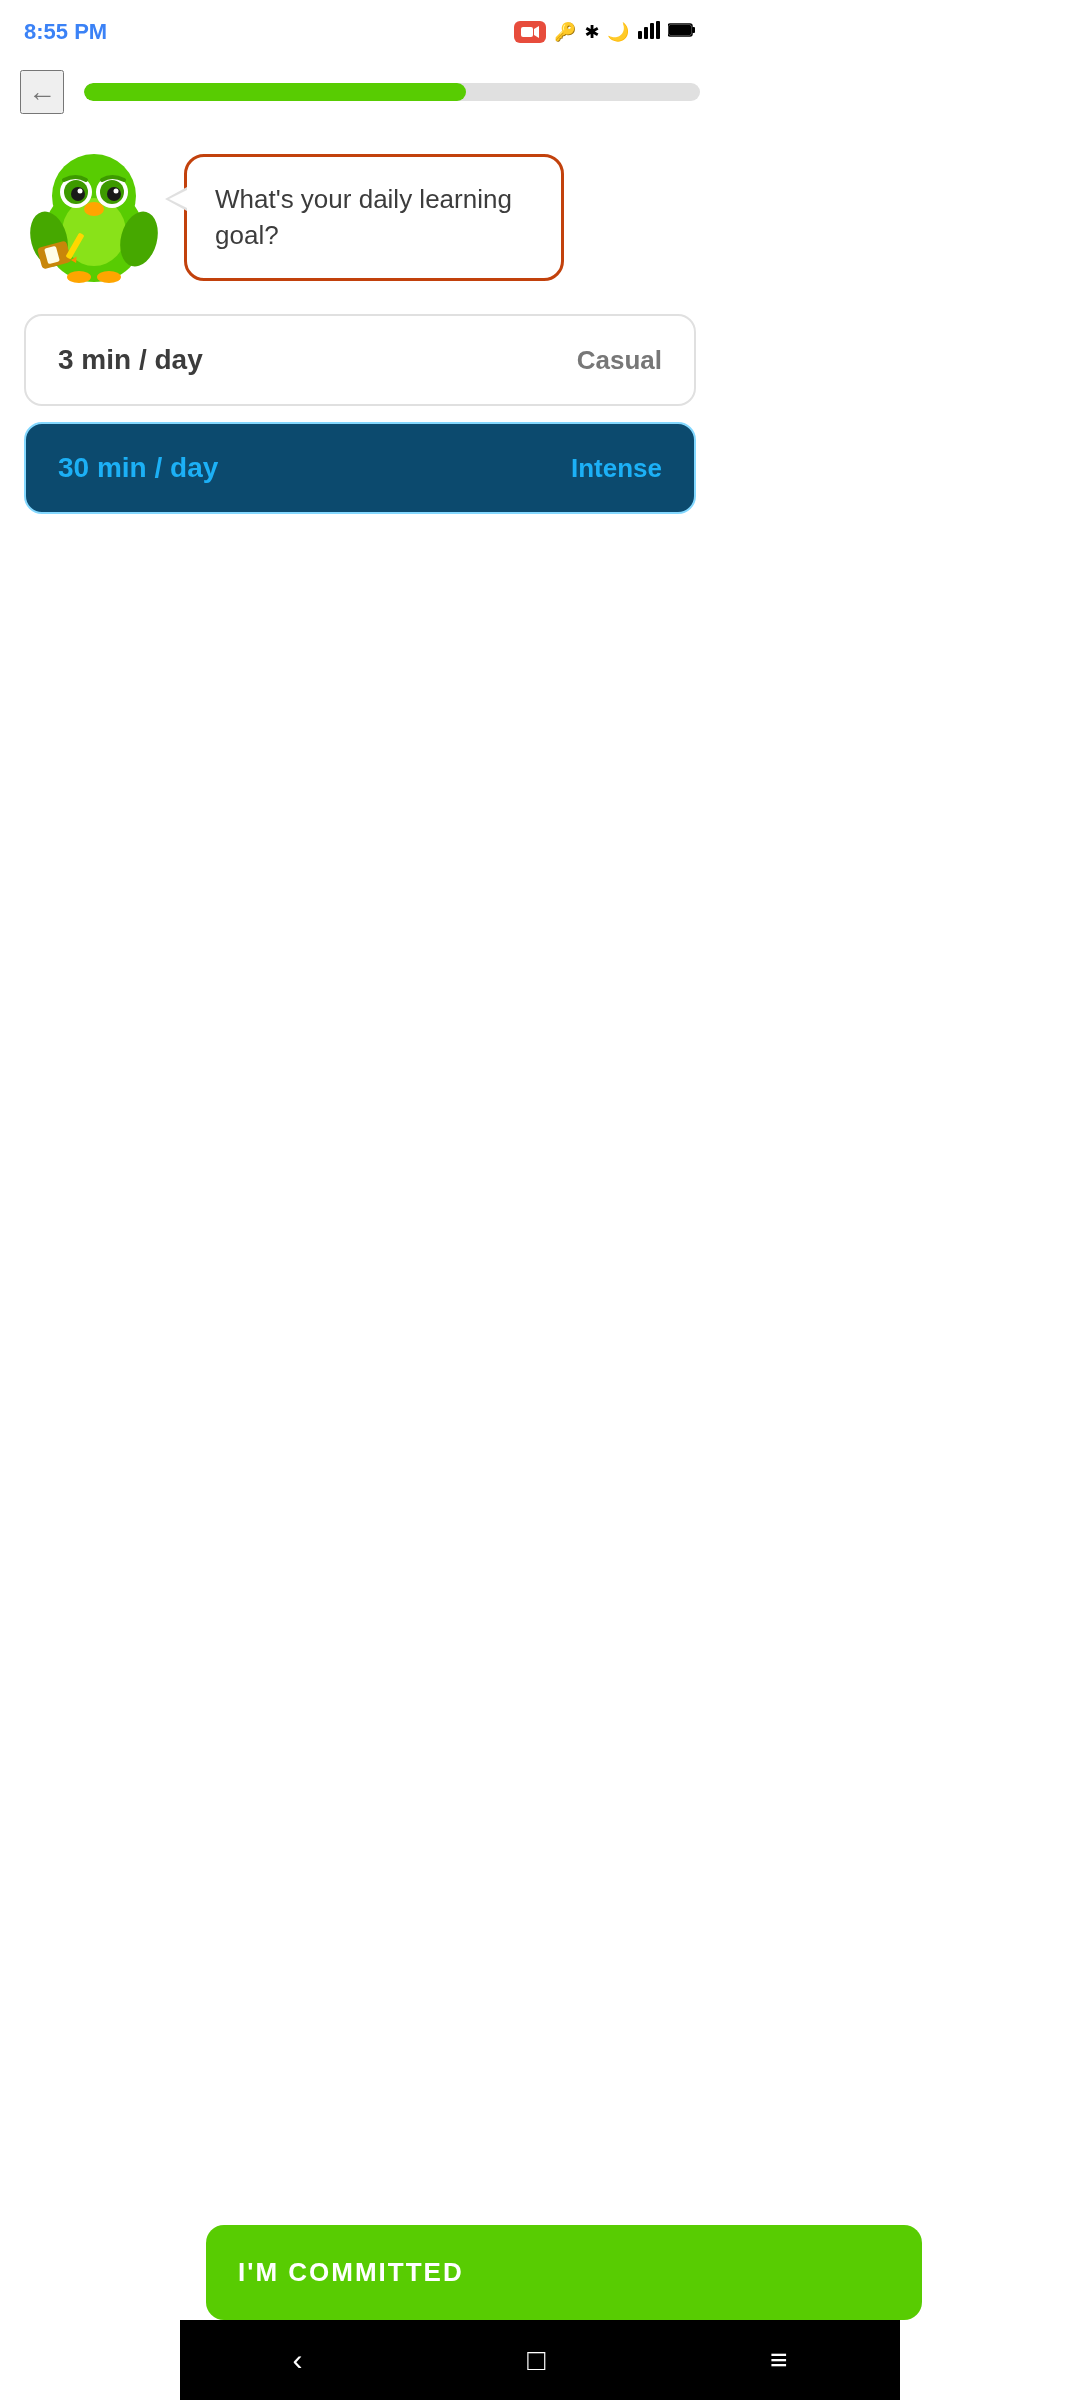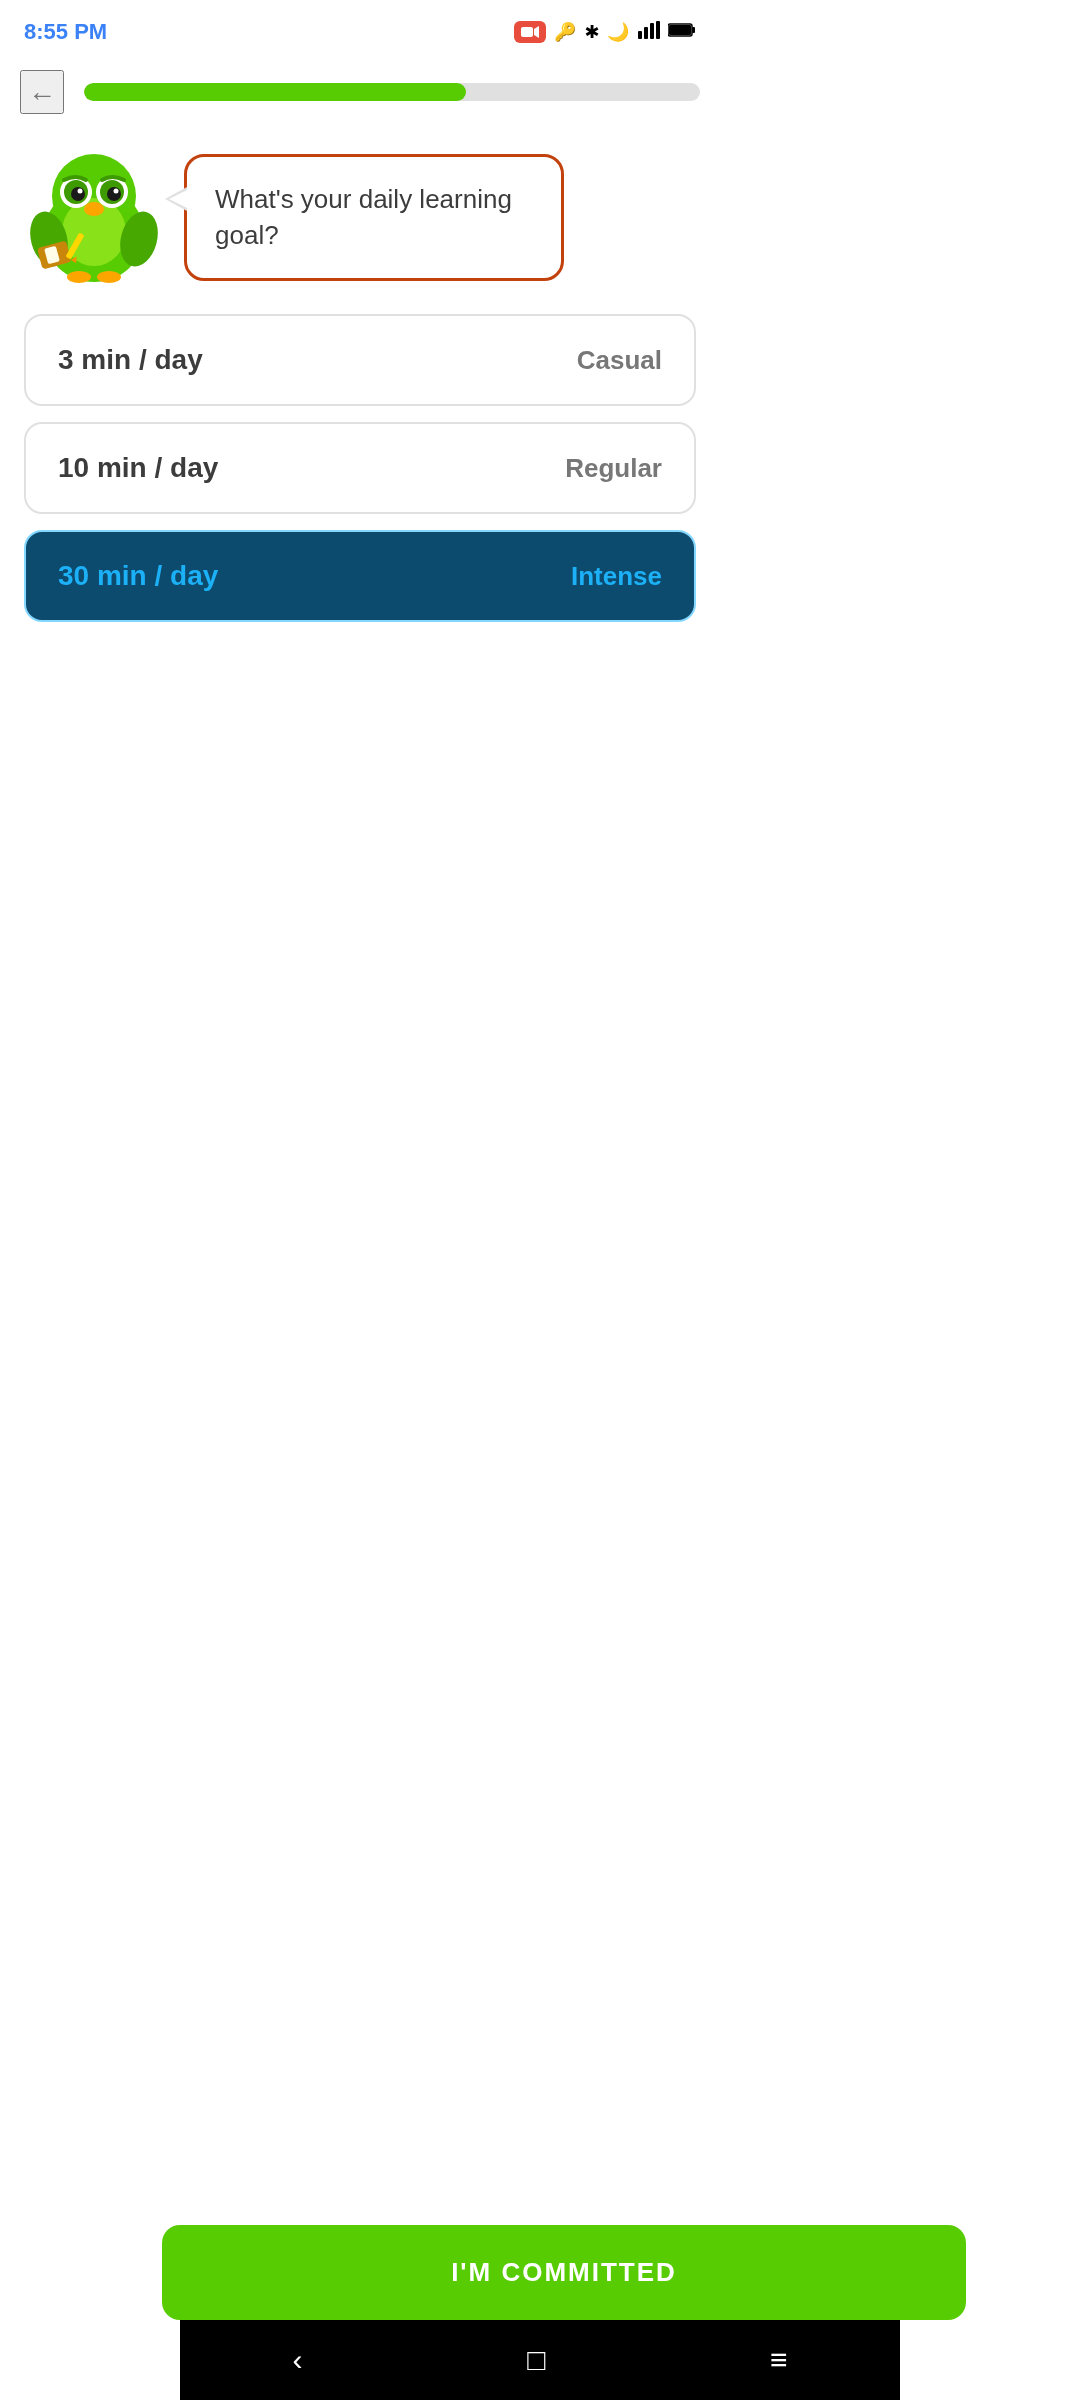--- a/index.html
+++ b/index.html
@@ -198,27 +198,27 @@
       color: #1cb0f6;
     }
 
     
     .commit-btn {
       margin: auto 24px 0;
       background: #58cc02;
       border: none;
       border-radius: 18px;
       padding: 32px;
-      text-align: center;
+      text-align: left;
       cursor: pointer;
       position: fixed;
       bottom: 80px;
       left: 50%;
       transform: translateX(-50%);
-      width: 804px;
+      width: 716px;
     }
 
     .commit-btn-text {
       font-size: 26px;
       font-weight: 800;
       color: #fff;
       letter-spacing: 2px;
       text-transform: uppercase;
     }
 
@@ -340,24 +340,20 @@
   </div>
 </div>
 
 <div class="options-container">
 
   <div class="option-card">
     <span class="option-time">3 min / day</span>
     <span class="option-label">Casual</span>
   </div>
 
-  <div class="option-card">
-    <span class="option-time">10 min / day</span>
-    <span class="option-label">Regular</span>
-  </div>
 
 
   <div class="option-card selected">
     <span class="option-time">30 min / day</span>
     <span class="option-label">Intense</span>
   </div>
 
 </div>
 
 <div class="spacer"></div>

